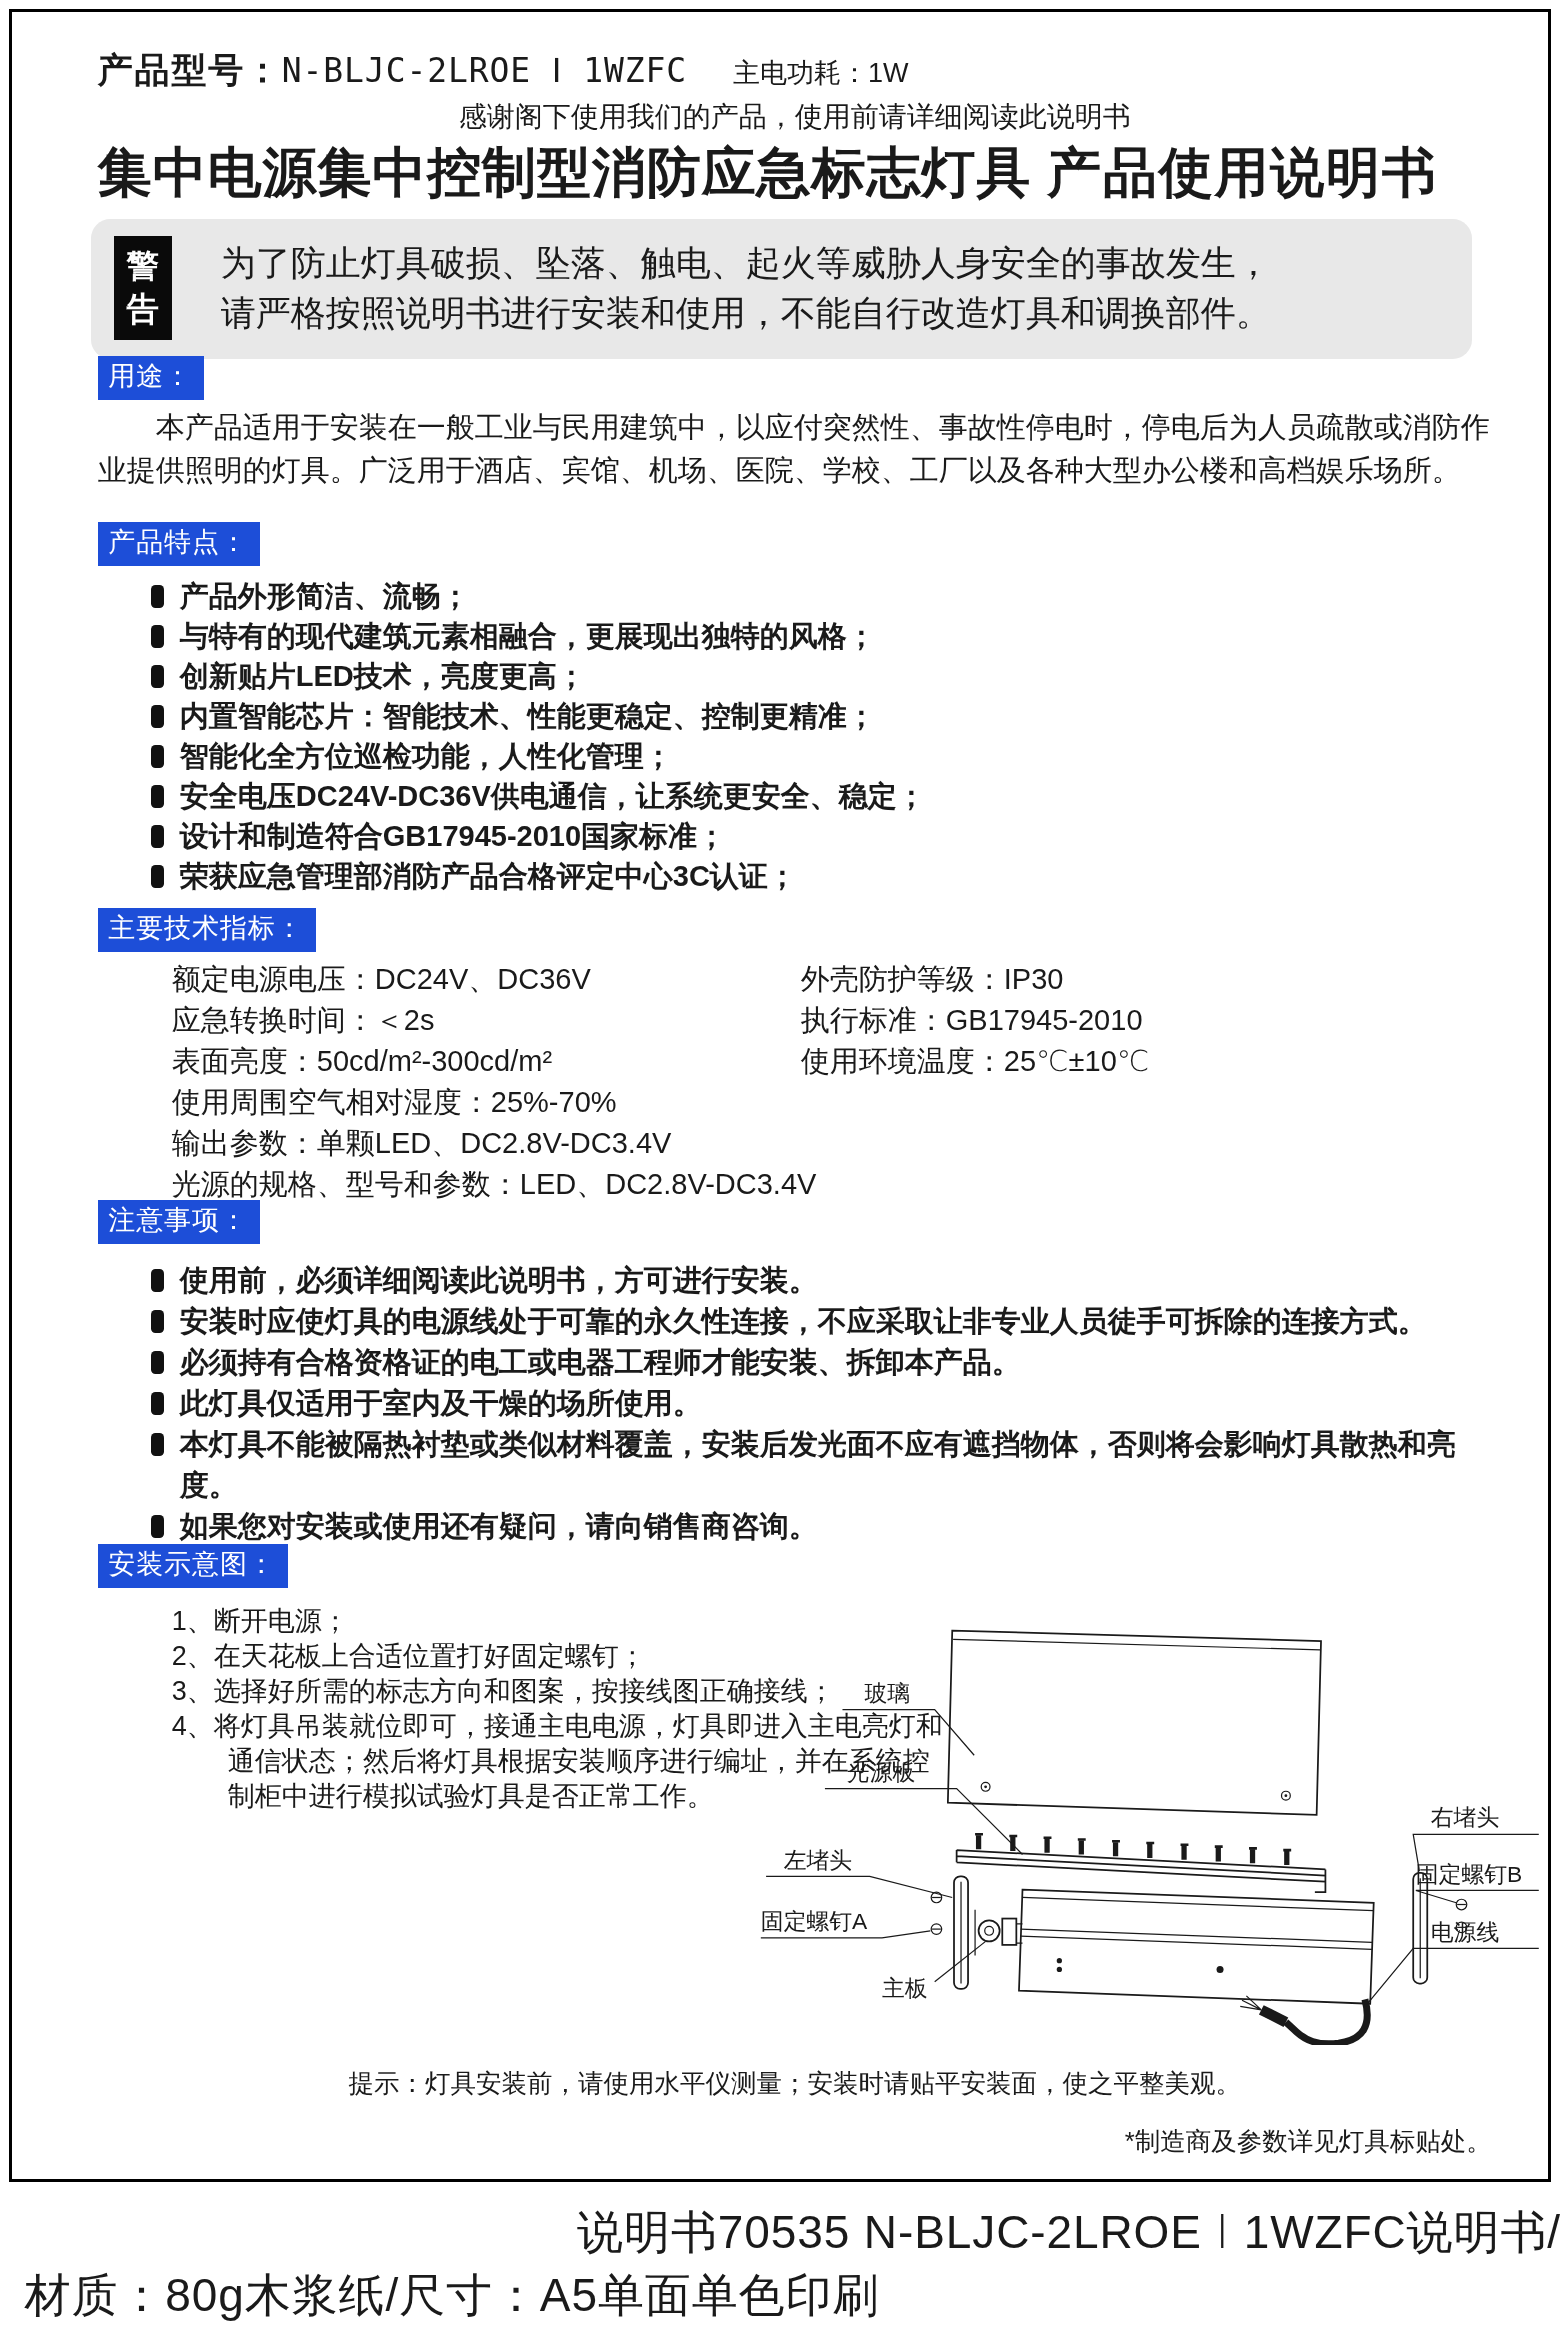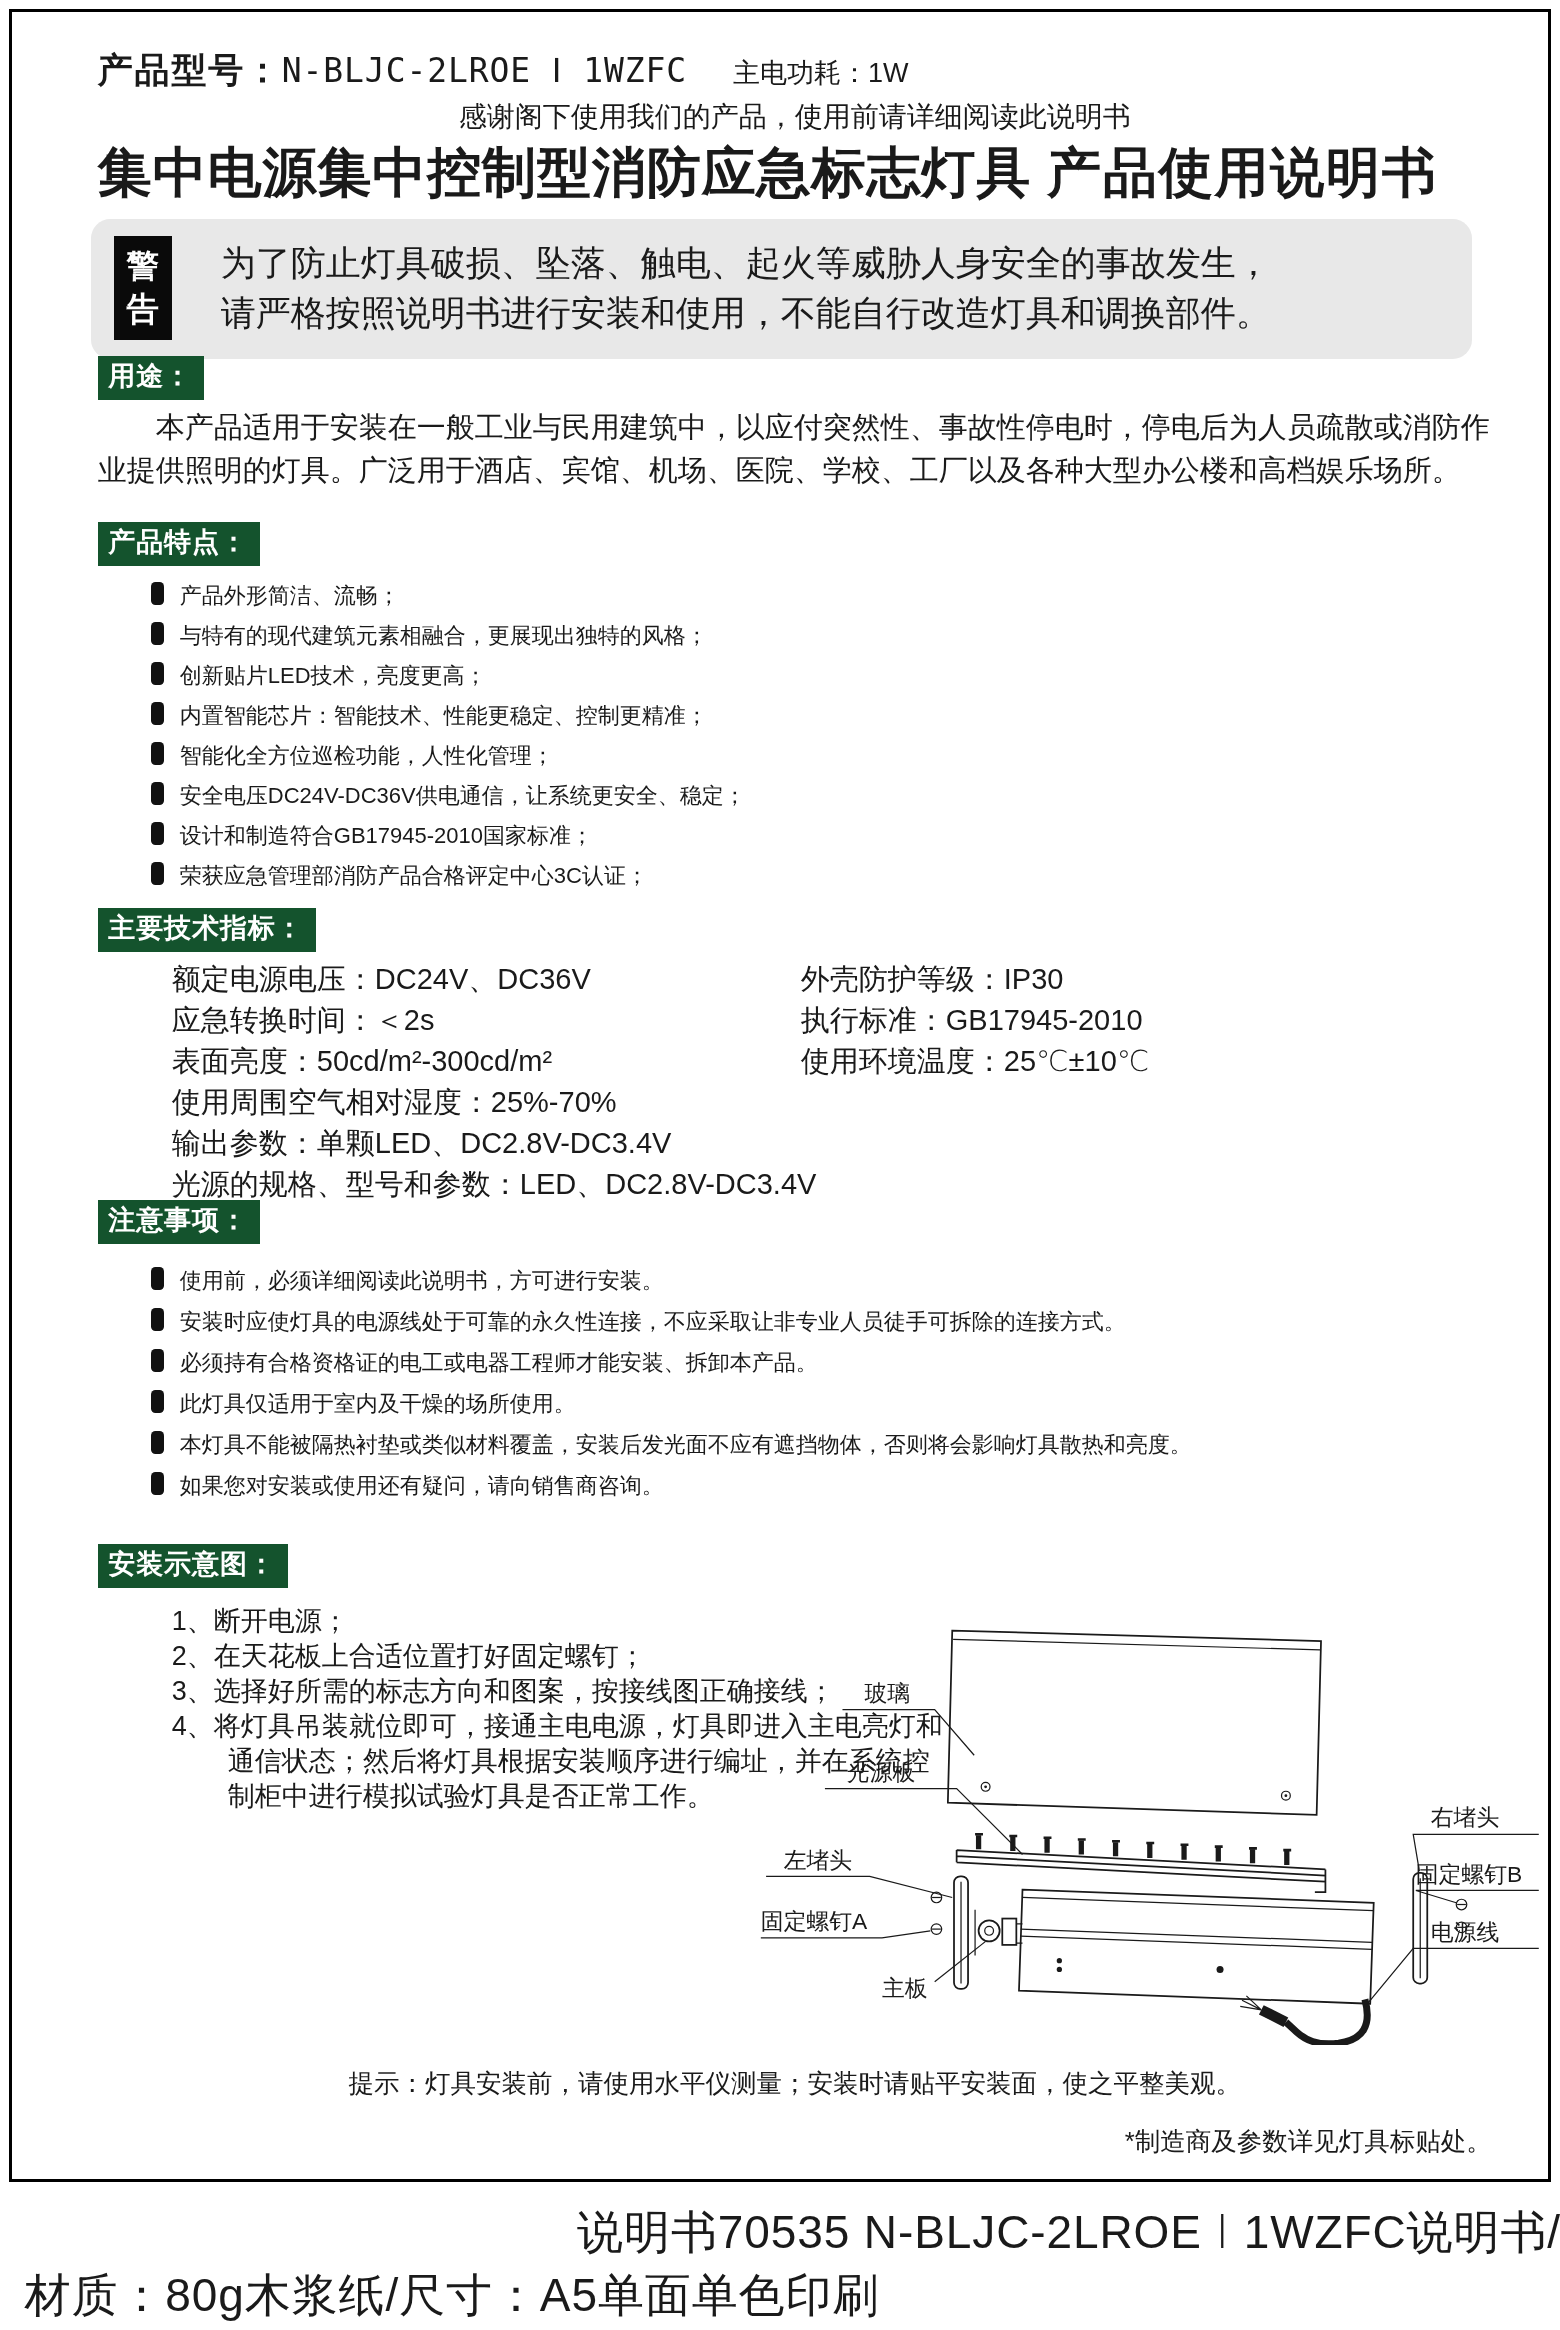--- a/index.html
+++ b/index.html
@@ -19,28 +19,28 @@
   .title .t2{font-weight:900;margin-left:16px;letter-spacing:1.8px}
 
   
   .warning{top:207px;left:79px;right:76px;background:#e8e8e8;border-radius:19.3px;
            display:flex;align-items:center;padding:17.6px 26px 19.3px 23px;box-sizing:border-box}
   .warn-badge{flex:0 0 auto;width:51px;background:#0a0a0a;color:#fff;border-radius:0;
               font-size:32.5px;font-weight:700;line-height:1.32;text-align:center;padding:8.8px 3.5px}
   .warn-text{margin-left:49px;font-size:35px;line-height:50px;font-weight:400}
 
   
-  .sec-head{display:inline-block;background:#14532d;color:#fff;font-size:27px;font-weight:700;
+  .sec-head{display:inline-block;background:#1d4ed8;color:#fff;font-size:27px;font-weight:400;
             padding:6.2px 12.3px 8.8px 10.5px;line-height:1.1;letter-spacing:0.9px}
   .h-usage{top:344px}.h-feat{top:510px}.h-spec{top:896px}.h-notes{top:1188px}.h-inst{top:1532px}
 
   .usage-body{top:394px;font-size:29px;line-height:43px;font-weight:300;text-indent:2em;margin:0}
 
   ul.blist{top:564px;list-style:none;margin:0;padding:0 0 0 53px}
-  ul.blist li{font-size:22px;font-weight:400;line-height:40px;padding-left:29px;text-indent:-29px}
+  ul.blist li{font-size:29px;font-weight:700;line-height:40px;padding-left:29px;text-indent:-29px}
   ul.blist li::before{content:"";display:inline-block;width:13px;height:23px;background:#111;
                       border-radius:4.4px;margin-right:16px;vertical-align:-1.8px}
   ul.notes{top:1248px}
   ul.notes li{line-height:41px}
 
   .spec-grid{top:947px;display:grid;grid-template-columns:629px 1fr;padding-left:74px;
              font-size:29px;font-weight:300;line-height:41px}
   .spec-full{grid-column:1/-1}
 
   .steps{top:1592px;width:773px;margin:0;padding:0 0 0 74px;list-style:none}

